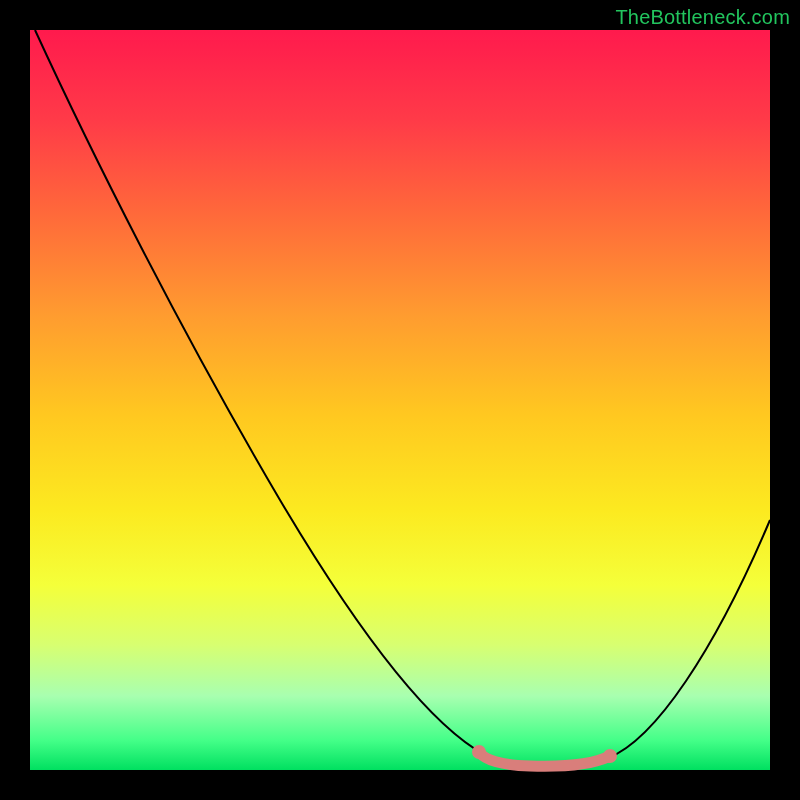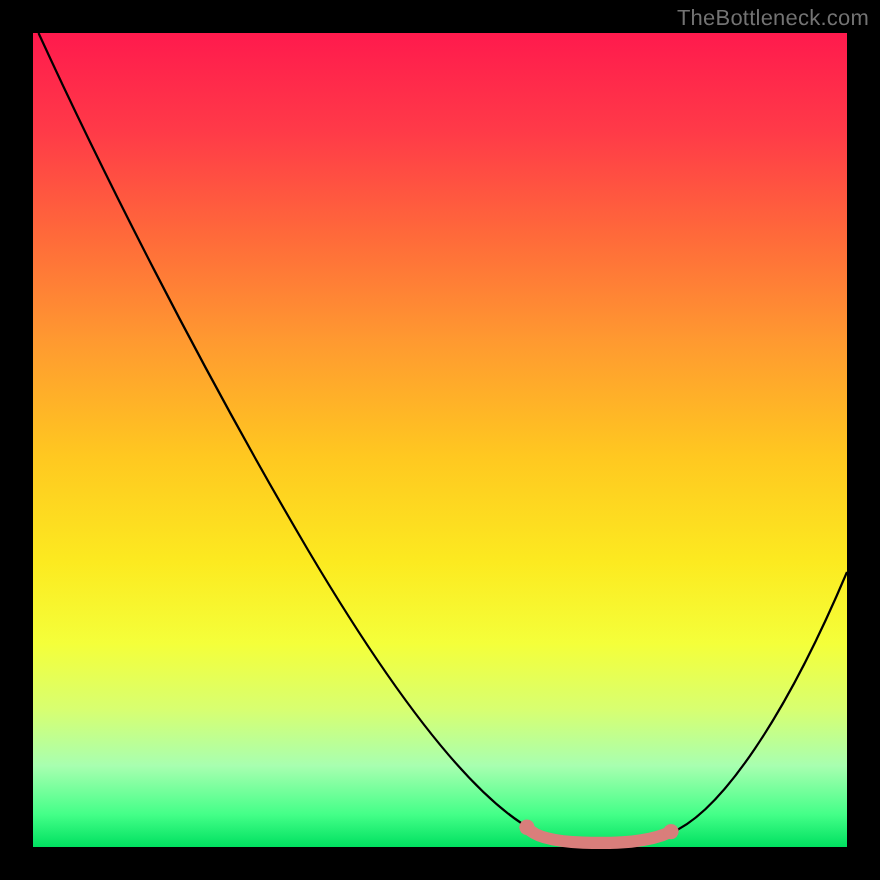--- a/index.html
+++ b/index.html
@@ -41,21 +41,21 @@
     position: absolute;
     left: 0; top: 0;
     width: 740px;
     height: 740px;
     overflow: visible;
   }
   .attribution {
     position: absolute;
     top: 6px;
     right: 10px;
-    color: #737373;
+    color: #22c55e;
     font-size: 20px;
     font-weight: 500;
     letter-spacing: 0.2px;
   }
 </style>
 </head>
 <body>
 
 <div class="frame">
   <div class="attribution">TheBottleneck.com</div>

